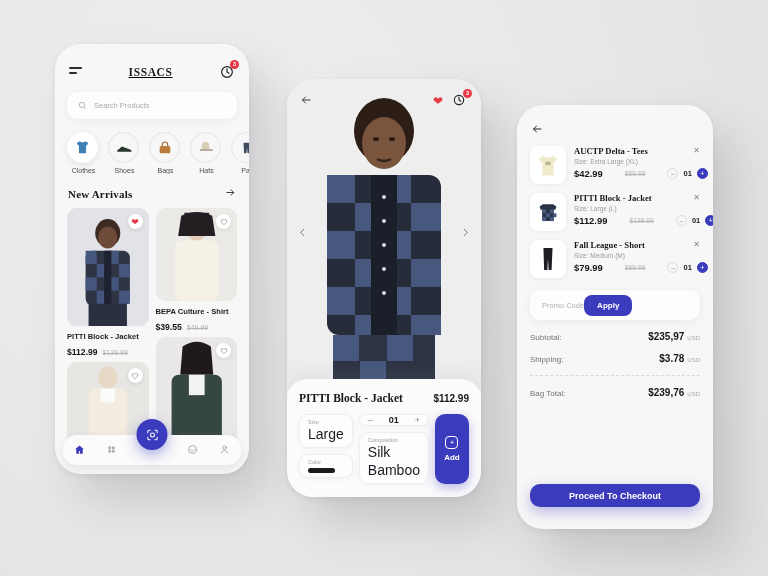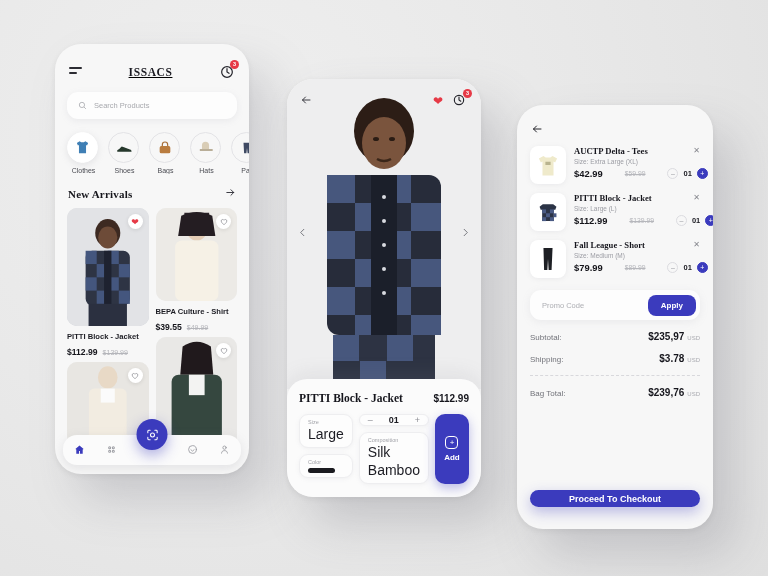--- a/index.html
+++ b/index.html
@@ -137,33 +137,33 @@
   .ci-bot { display:flex; align-items:center; gap:22px; margin-top:3px; }
   .ci-now { font-size:9.4px; font-weight:700; color:#14141a; }
   .ci-old { font-size:6.8px; color:#b6b7bc; text-decoration:line-through; }
   .ci-ctl { margin-left:auto; display:flex; align-items:center; gap:5px; }
   .rnd { width:11px; height:11px; border-radius:50%; border:1px solid #dcdce0;
          display:flex; align-items:center; justify-content:center; font-size:7px; color:#9a9ba1; }
   .rnd.fill { background:#3b3bbd; border-color:#3b3bbd; color:#fff; }
   .ci-q { font-size:7.5px; font-weight:700; color:#1a1a21; }
 
   .promo { margin:12px 13px 0 13px; background:#fdfdfd; border-radius:11px; height:30px;
-           display:flex; align-items:center; justify-content:space-between; padding:0 4px 0 12px;
+           display:flex; align-items:center; padding:0 4px 0 12px;
            box-shadow:0 2px 8px rgba(150,150,160,.13); }
   .promo .ph { font-size:7.5px; color:#adaeb3; }
   .applybtn { background:#3b3bbd; color:#fff; font-size:8px; font-weight:700;
               padding:6px 13px; border-radius:8px; }
 
   .tot { padding:0 13px; }
   .tr { display:flex; align-items:baseline; justify-content:space-between; margin-top:11px; }
   .tr .k { font-size:8px; color:#72737a; }
   .tr .v { font-size:10px; font-weight:700; color:#16161d; }
   .tr .u { font-size:6px; color:#a9aab0; margin-left:3px; font-weight:400; }
   .dash { border-top:1px dashed #d8d8dc; margin:11px 13px 0 13px; }
-  .checkout { position:absolute; left:13px; right:13px; bottom:22px; height:17px;
+  .checkout { position:absolute; left:13px; right:13px; bottom:22px; height:23px;
               background:#3b3bbd; color:#fff; border-radius:10px;
               display:flex; align-items:center; justify-content:center;
               font-size:9px; font-weight:700;
               box-shadow:0 5px 14px rgba(59,59,189,.34); }
 </style>
 </head>
 <body>
 
 <div class="phone" id="phone-home">
 

